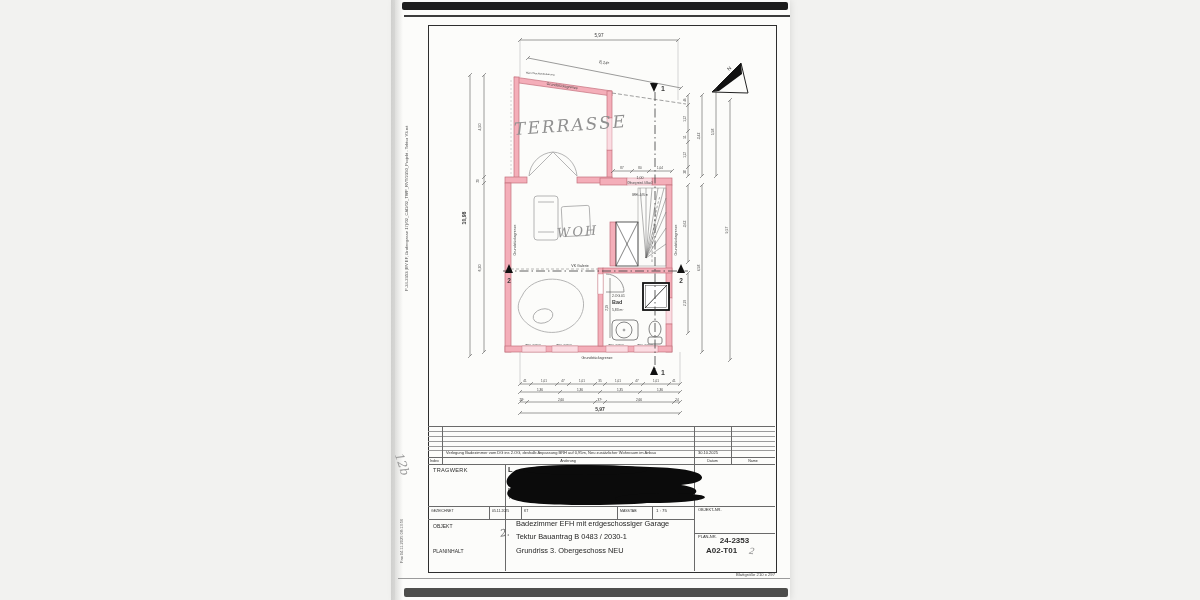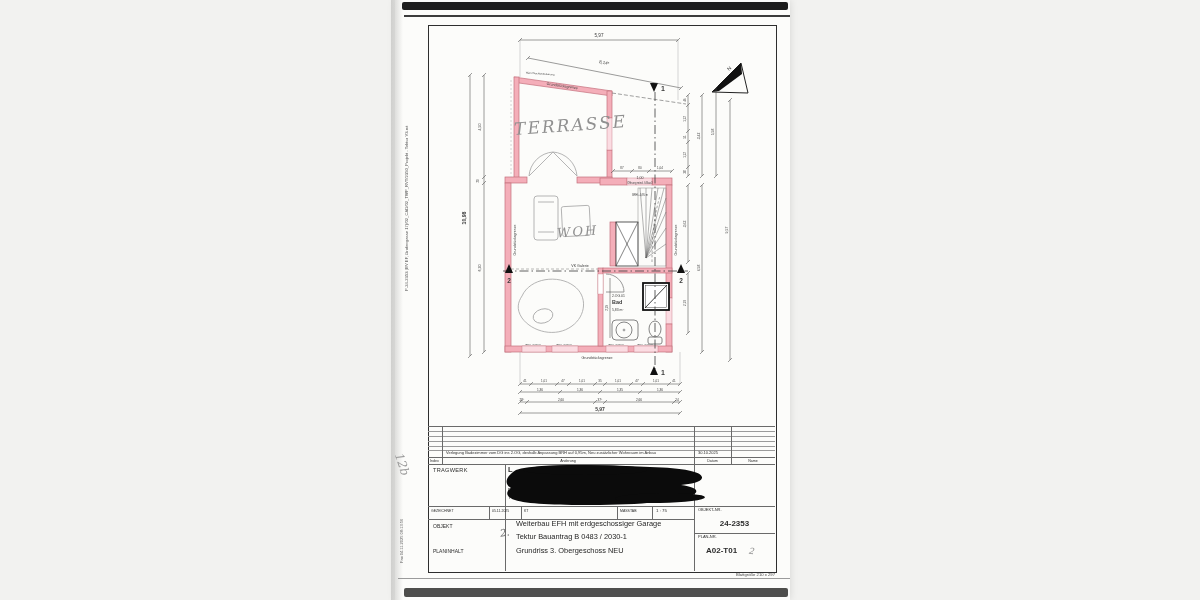--- a/index.html
+++ b/index.html
@@ -74,27 +74,27 @@
   <div class="tb" style="left:508px;top:496px;font-size:4.4px;">T</div>
 
   <div class="tb" style="left:431px;top:510px;font-size:3.5px;">GEZEICHNET</div>
   <div class="tb" style="left:492px;top:510px;font-size:3.5px;">05.11.2025</div>
   <div class="tb" style="left:524px;top:510px;font-size:3.5px;">KT</div>
   <div class="tb" style="left:620px;top:510px;font-size:3.5px;">MASSTAB</div>
   <div class="tb" style="left:656px;top:509px;font-size:4.4px;">1 : 75</div>
 
   <div class="tb" style="left:433px;top:524px;font-size:5px;">OBJEKT</div>
   <div class="tb" style="left:433px;top:549px;font-size:5px;">PLANINHALT</div>
-  <div class="tb" style="left:516px;top:520px;font-size:7.4px;color:#1f1f1f;">Weiterbau EFH mit erdgeschossiger Garage</div>
+  <div class="tb" style="left:516px;top:520px;font-size:7.4px;color:#1f1f1f;">Badezimmer EFH mit erdgeschossiger Garage</div>
   <div class="tb" style="left:516px;top:533px;font-size:7.4px;color:#1f1f1f;">Tektur Bauantrag B 0483 / 2030-1</div>
   <div class="tb" style="left:516px;top:547px;font-size:7.4px;color:#1f1f1f;">Grundriss 3. Obergeschoss NEU</div>
   <div class="tb hand" style="left:500px;top:527px;font-size:10px;transform:rotate(-8deg);">2.</div>
 
   <div class="tb" style="left:698px;top:508px;font-size:4px;">OBJEKT-NR.</div>
-  <div class="tb" style="left:694px;top:520px;width:81px;text-align:center;font-size:8px;font-weight:600;">24-2353</div>
+  <div class="tb" style="left:694px;top:537px;width:81px;text-align:center;font-size:8px;font-weight:600;">24-2353</div>
   <div class="tb" style="left:698px;top:535px;font-size:4px;">PLAN-NR.</div>
   <div class="tb" style="left:706px;top:547px;font-size:8px;font-weight:600;">A02-T01</div>
   <div class="tb hand" style="left:749px;top:547px;font-size:8.5px;transform:rotate(10deg);color:#8a8a8a;">2</div>
   <div class="tb" style="left:695px;top:572.5px;width:80px;text-align:right;font-size:4.2px;color:#4a4a4a;">Blattgröße 210 x 297</div>
 
   <div class="tb vert" style="left:405px;top:75px;height:216px;font-size:4.2px;color:#555;">P-24-2353 (BV EF, Grafengasse 17)/02_CAD/02_TWP_RVT/2350_Projekt - Tektur V3.rvt</div>
   <div class="tb vert" style="left:400px;top:487px;height:76px;font-size:4px;color:#666;">Fax 04.11.2025 08:13:56</div>
   <div class="tb hand" style="left:390px;top:458px;font-size:12px;transform:rotate(72deg);color:#9a9a9a;">12b</div>
 
   <svg width="1200" height="600" viewBox="0 0 1200 600">

